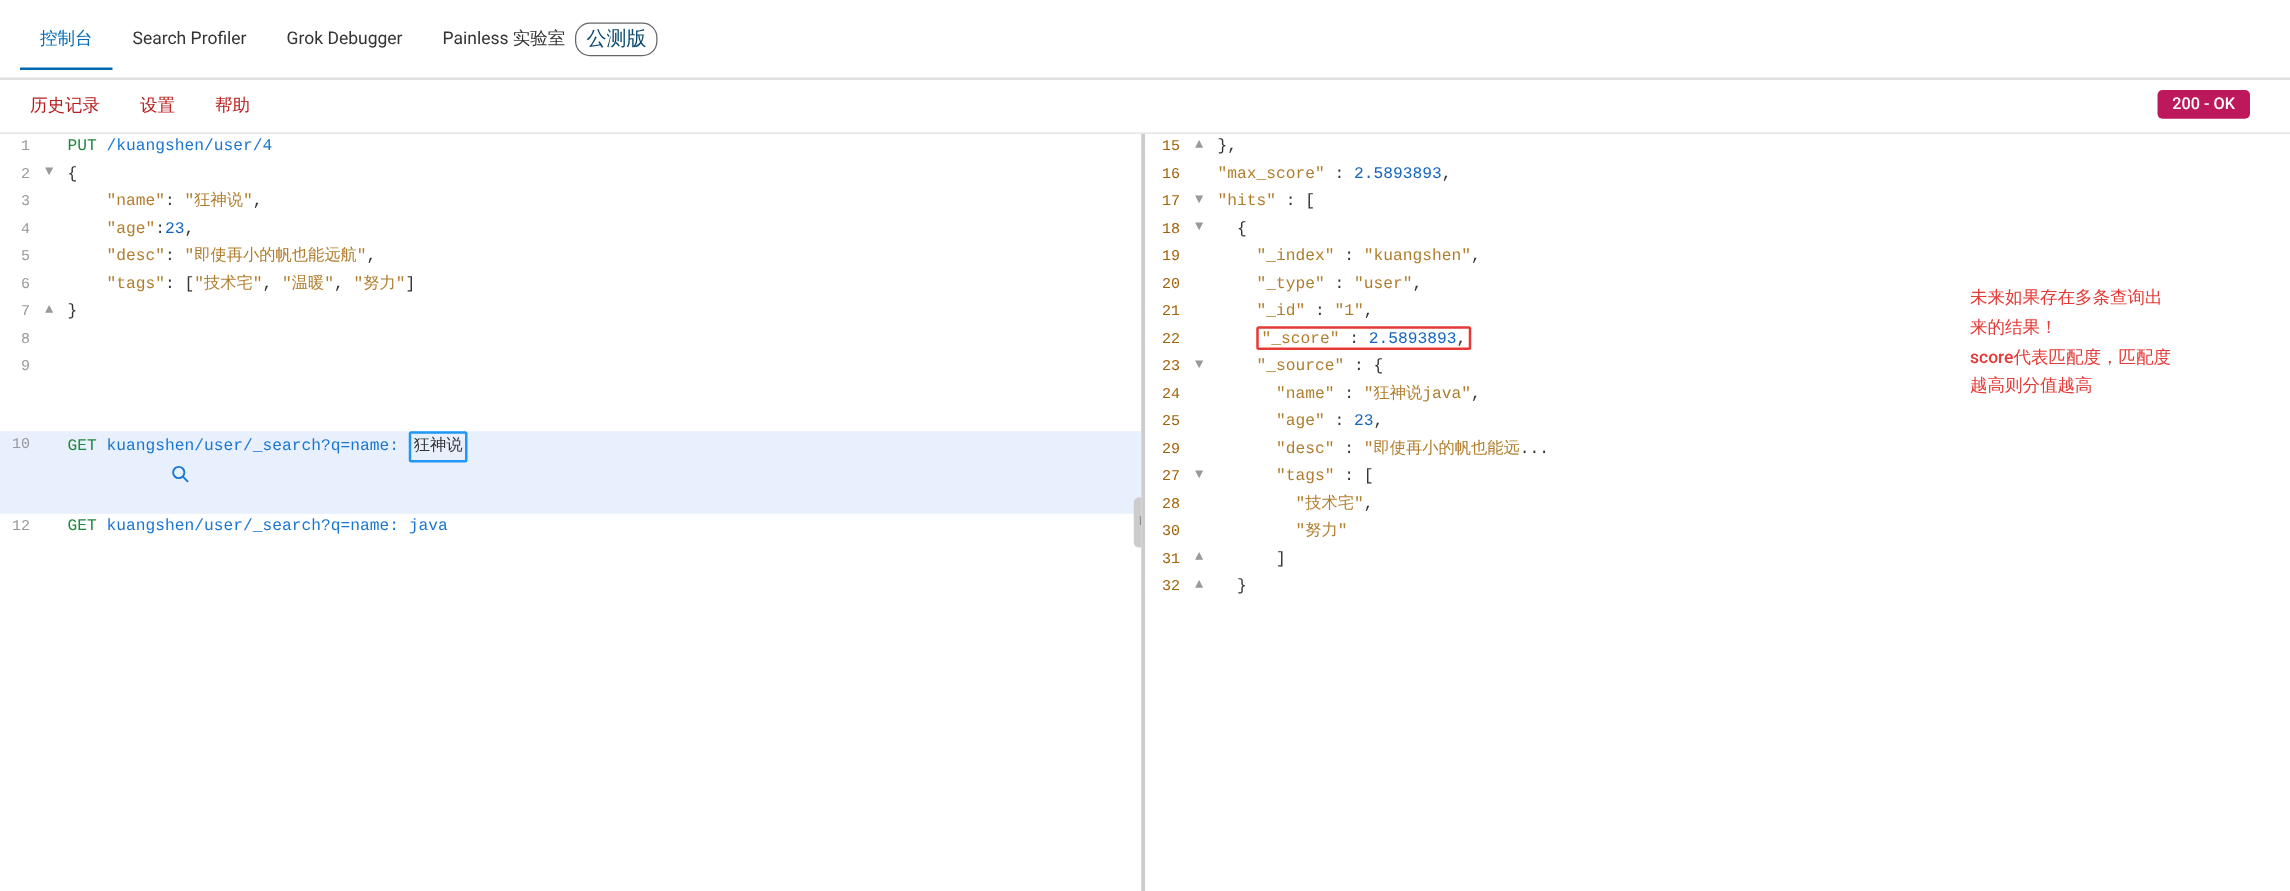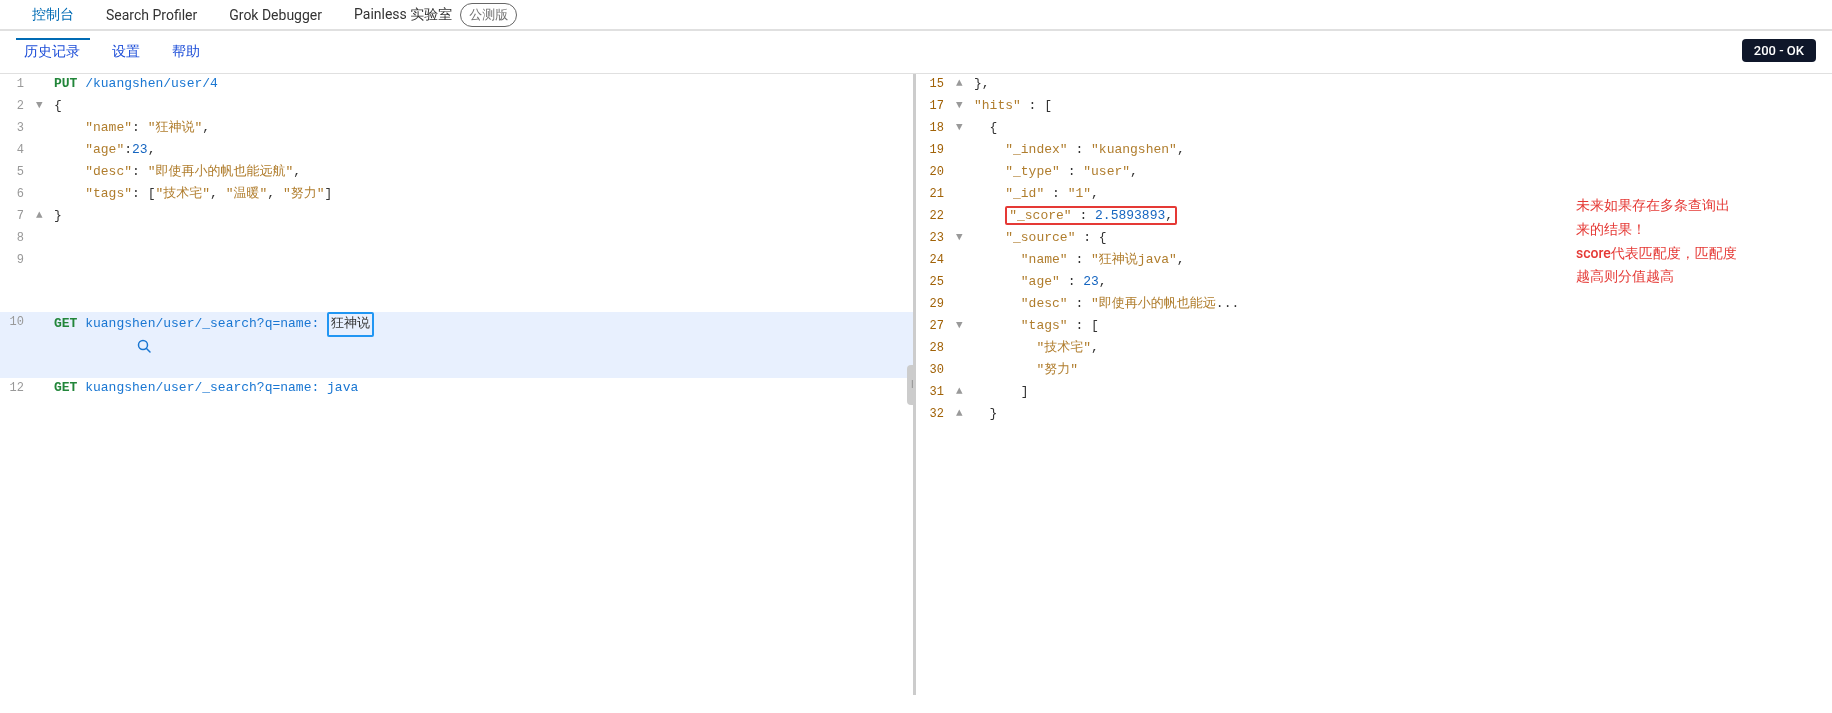--- a/index.html
+++ b/index.html
@@ -4,21 +4,21 @@
   <style>
     * { margin: 0; padding: 0; box-sizing: border-box; }
     body { font-family: -apple-system, BlinkMacSystemFont, "Segoe UI", Roboto, sans-serif; background: #fff; color: #333; font-size: 14px; }
 
     
     .top-nav {
       display: flex;
       align-items: center;
       border-bottom: 2px solid #e0e0e0;
       padding: 0 16px;
-      height: 31px;
+      height: 64px;
       background: #fff;
     }
     .nav-tab {
       padding: 0 16px;
       height: 48px;
       display: flex;
       align-items: center;
       cursor: pointer;
       font-size: 14px;
       color: #333;
@@ -32,47 +32,47 @@
       font-weight: 500;
     }
     .nav-tab-label { }
     .beta-badge {
       display: inline-flex;
       align-items: center;
       justify-content: center;
       border: 1px solid #666;
       border-radius: 12px;
       padding: 2px 8px;
-      font-size: 13px;
-      color: #737373;
+      font-size: 16px;
+      color: #0c4a6e;
       margin-left: 8px;
     }
 
     
     .toolbar {
       display: flex;
       align-items: center;
       padding: 8px 16px;
       gap: 16px;
       border-bottom: 1px solid #e0e0e0;
       position: relative;
     }
     .toolbar-btn {
       cursor: pointer;
-      color: #1d4ed8;
+      color: #b91c1c;
       font-size: 14px;
       background: none;
       border: none;
       padding: 4px 8px;
     }
     .status-badge {
       position: absolute;
-      right: 16px;
+      right: 32px;
       top: 8px;
-      background: #0f172a;
+      background: #be185d;
       color: #fff;
       border-radius: 4px;
       padding: 4px 12px;
       font-size: 13px;
       font-weight: 500;
     }
 
     
     .main-area {
       display: flex;
@@ -130,21 +130,21 @@
       font-size: 11px;
       padding-top: 1px;
     }
     .line-content {
       flex: 1;
       white-space: pre;
       padding-left: 4px;
     }
 
     
-    .kw-method { color: #22863a; font-weight: bold; } 
+    .kw-method { color: #22863a; font-weight: normal; } 
     .kw-path { color: #1976d2; }
     .kw-string { color: #b07d2d; }
     .kw-key { color: #b07d2d; }
     .kw-number { color: #1565c0; }
     .kw-highlight-box {
       display: inline-block;
       border: 2px solid #2196f3;
       border-radius: 2px;
       padding: 0 2px;
     }
@@ -338,20 +338,25 @@
 
   <div class="right-panel" style="position:relative;">
     <div class="code-editor">
 
       <div class="right-code-line">
         <span class="right-line-num">15</span>
         <span class="right-fold">▲</span>
         <span class="right-content">},</span>
       </div>
 
+      <div class="right-code-line">
+        <span class="right-line-num">16</span>
+        <span class="right-fold"></span>
+        <span class="right-content"><span class="kw-key">"max_score"</span> : <span class="kw-number">2.5893893</span>,</span>
+      </div>
 
       <div class="right-code-line">
         <span class="right-line-num">17</span>
         <span class="right-fold">▼</span>
         <span class="right-content"><span class="kw-key">"hits"</span> : [</span>
       </div>
 
       <div class="right-code-line">
         <span class="right-line-num">18</span>
         <span class="right-fold">▼</span>

